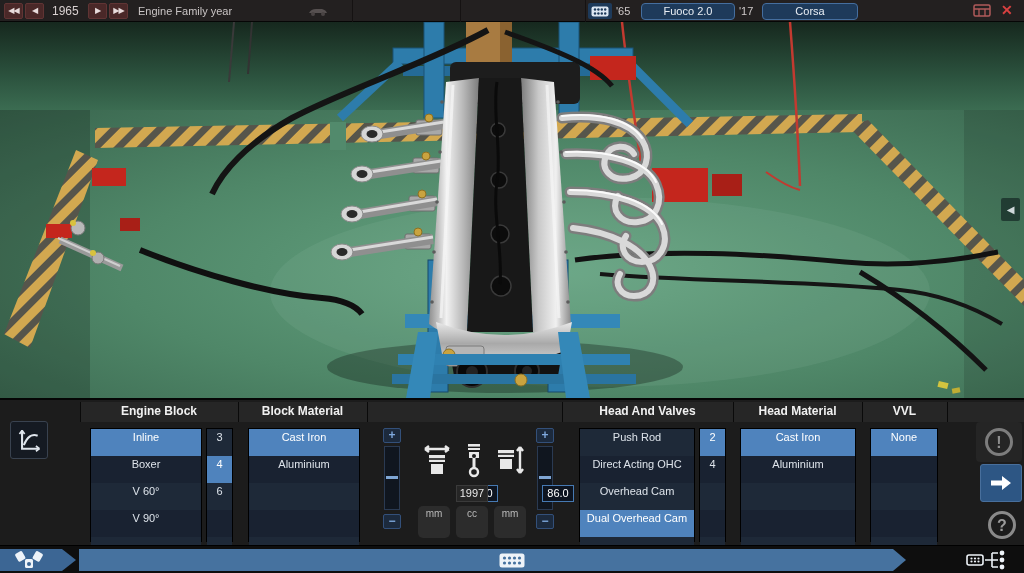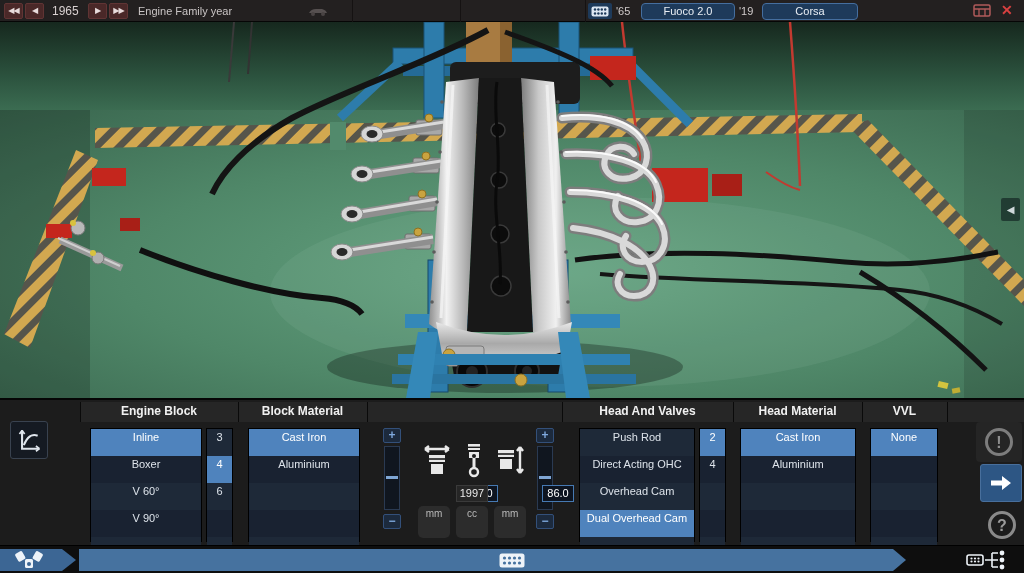--- a/index.html
+++ b/index.html
@@ -100,21 +100,21 @@
             <circle cx="14.2" cy="3.5" r="1.2"></circle>
             <circle cx="4" cy="7.5" r="1.2"></circle>
             <circle cx="7.4" cy="7.5" r="1.2"></circle>
             <circle cx="10.8" cy="7.5" r="1.2"></circle>
             <circle cx="14.2" cy="7.5" r="1.2"></circle>
           </g>
         </svg>
     </div>
     <div class="tb-year" style="left:616px">'65</div>
     <div class="tb-chip" style="left:641px;width:94px">Fuoco 2.0</div>
-    <div class="tb-year" style="left:739px">'19</div>
+    <div class="tb-year" style="left:739px">'17</div>
     <div class="tb-chip" style="left:762px;width:96px">Corsa</div>
 
     <div class="icon-box" style="left:973px;top:4px">
       <svg width="18" height="13" viewBox="0 0 18 13">
           <rect x="1" y="1" width="16" height="11" rx="1.5" fill="none" stroke="#b05a5a" stroke-width="1.5"></rect>
           <path d="M1 5 H17 M6 5 V12 M12 5 V12" stroke="#b05a5a" stroke-width="1.3"></path>
         </svg>
     </div>
     <div class="close-x" style="left:1001px">✕</div>
   </div>

